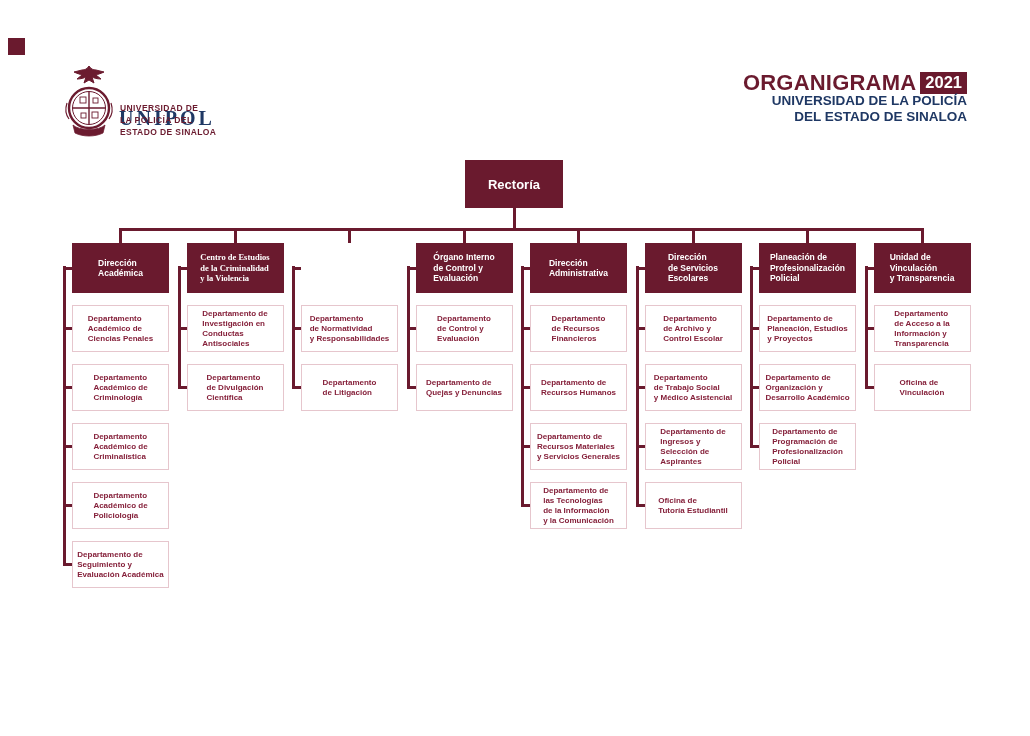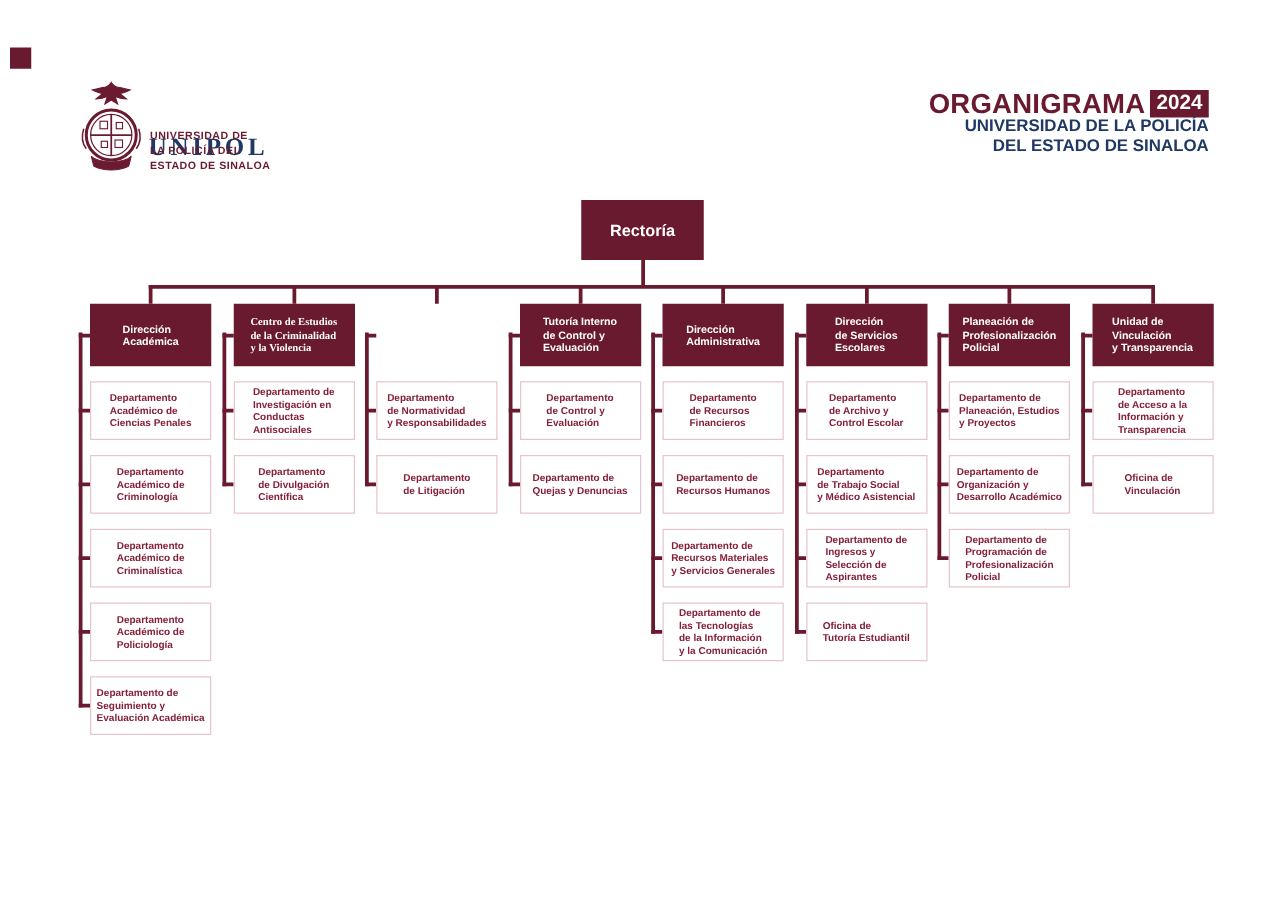--- a/index.html
+++ b/index.html
@@ -56,21 +56,21 @@
       <path d="M6 40 C4 46 5 52 8 56 M50 40 C52 46 51 52 48 56" stroke-width="1.2"></path>
     </g>
   </svg>
   <div class="logo-acronym">UNIPOL</div>
   <div class="logo-line l1">UNIVERSIDAD DE</div>
   <div class="logo-line l2">LA POLICÍA DEL</div>
   <div class="logo-line l3">ESTADO DE SINALOA</div>
 
   <div class="org-title-row">
     <span class="org-title">ORGANIGRAMA</span>
-    <span class="org-year-badge">2024</span>
+    <span class="org-year-badge">2021</span>
   </div>
   <div class="org-sub s1">UNIVERSIDAD DE LA POLICÍA</div>
   <div class="org-sub s2">DEL ESTADO DE SINALOA</div>
 
   <div id="org-tree" class="abs" style="left:0;top:0;width:1030px;height:736px;">
       <div class="box root-box" style="left: 465px; top: 160px; width: 98px; height: 48px;">Rectoría</div>
       <div class="line" style="left: 513px; top: 208px; width: 3px; height: 20px;"></div>
       <div class="line" style="left: 119px; top: 228px; width: 804.5px; height: 3px;"></div>
       <div class="line" style="left: 119px; top: 228px; width: 3px; height: 15px;"></div>
       <div class="box branch-box" style="left: 72px; top: 243px; width: 97px; height: 50px;">Dirección
@@ -116,21 +116,21 @@
       <div class="line" style="left: 292px; top: 266px; width: 3px; height: 123px;"></div>
       <div class="line" style="left: 292px; top: 267px; width: 9px; height: 3px;"></div>
       <div class="line" style="left: 292px; top: 327px; width: 9px; height: 3px;"></div>
       <div class="box dept-box" style="left: 301px; top: 305px; width: 97px; height: 47px;">Departamento
 de Normatividad
 y Responsabilidades</div>
       <div class="line" style="left: 292px; top: 386px; width: 9px; height: 3px;"></div>
       <div class="box dept-box" style="left: 301px; top: 364px; width: 97px; height: 47px;">Departamento
 de Litigación</div>
       <div class="line" style="left: 462.5px; top: 228px; width: 3px; height: 15px;"></div>
-      <div class="box branch-box" style="left: 415.5px; top: 243px; width: 97px; height: 50px;">Tutoría Interno
+      <div class="box branch-box" style="left: 415.5px; top: 243px; width: 97px; height: 50px;">Órgano Interno
 de Control y
 Evaluación</div>
       <div class="line" style="left: 406.5px; top: 266px; width: 3px; height: 123px;"></div>
       <div class="line" style="left: 406.5px; top: 267px; width: 9px; height: 3px;"></div>
       <div class="line" style="left: 406.5px; top: 327px; width: 9px; height: 3px;"></div>
       <div class="box dept-box" style="left: 415.5px; top: 305px; width: 97px; height: 47px;">Departamento
 de Control y
 Evaluación</div>
       <div class="line" style="left: 406.5px; top: 386px; width: 9px; height: 3px;"></div>
       <div class="box dept-box" style="left: 415.5px; top: 364px; width: 97px; height: 47px;">Departamento de

